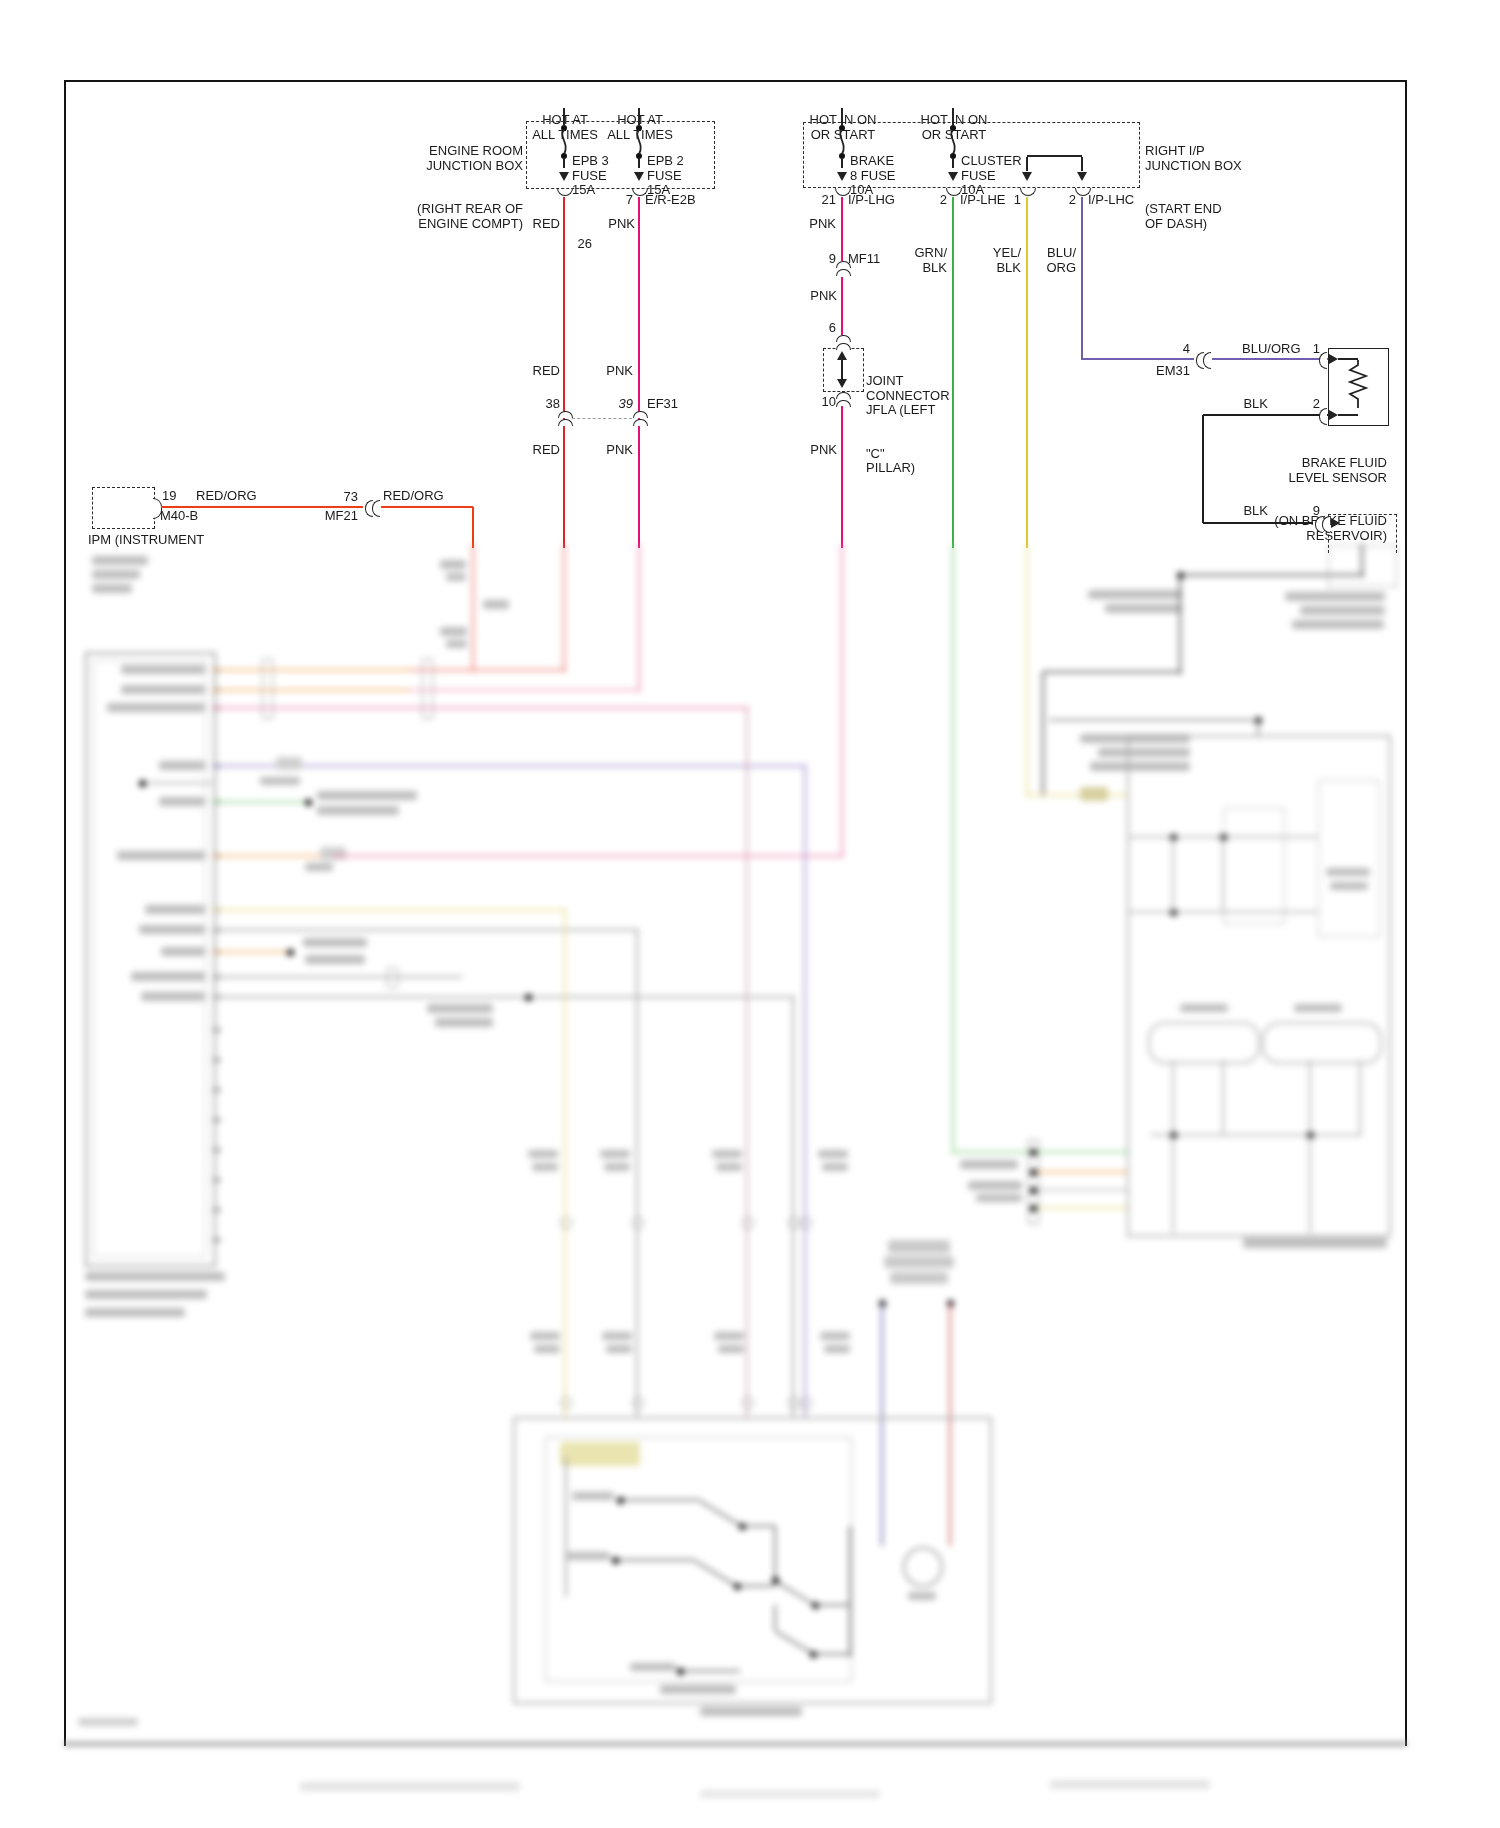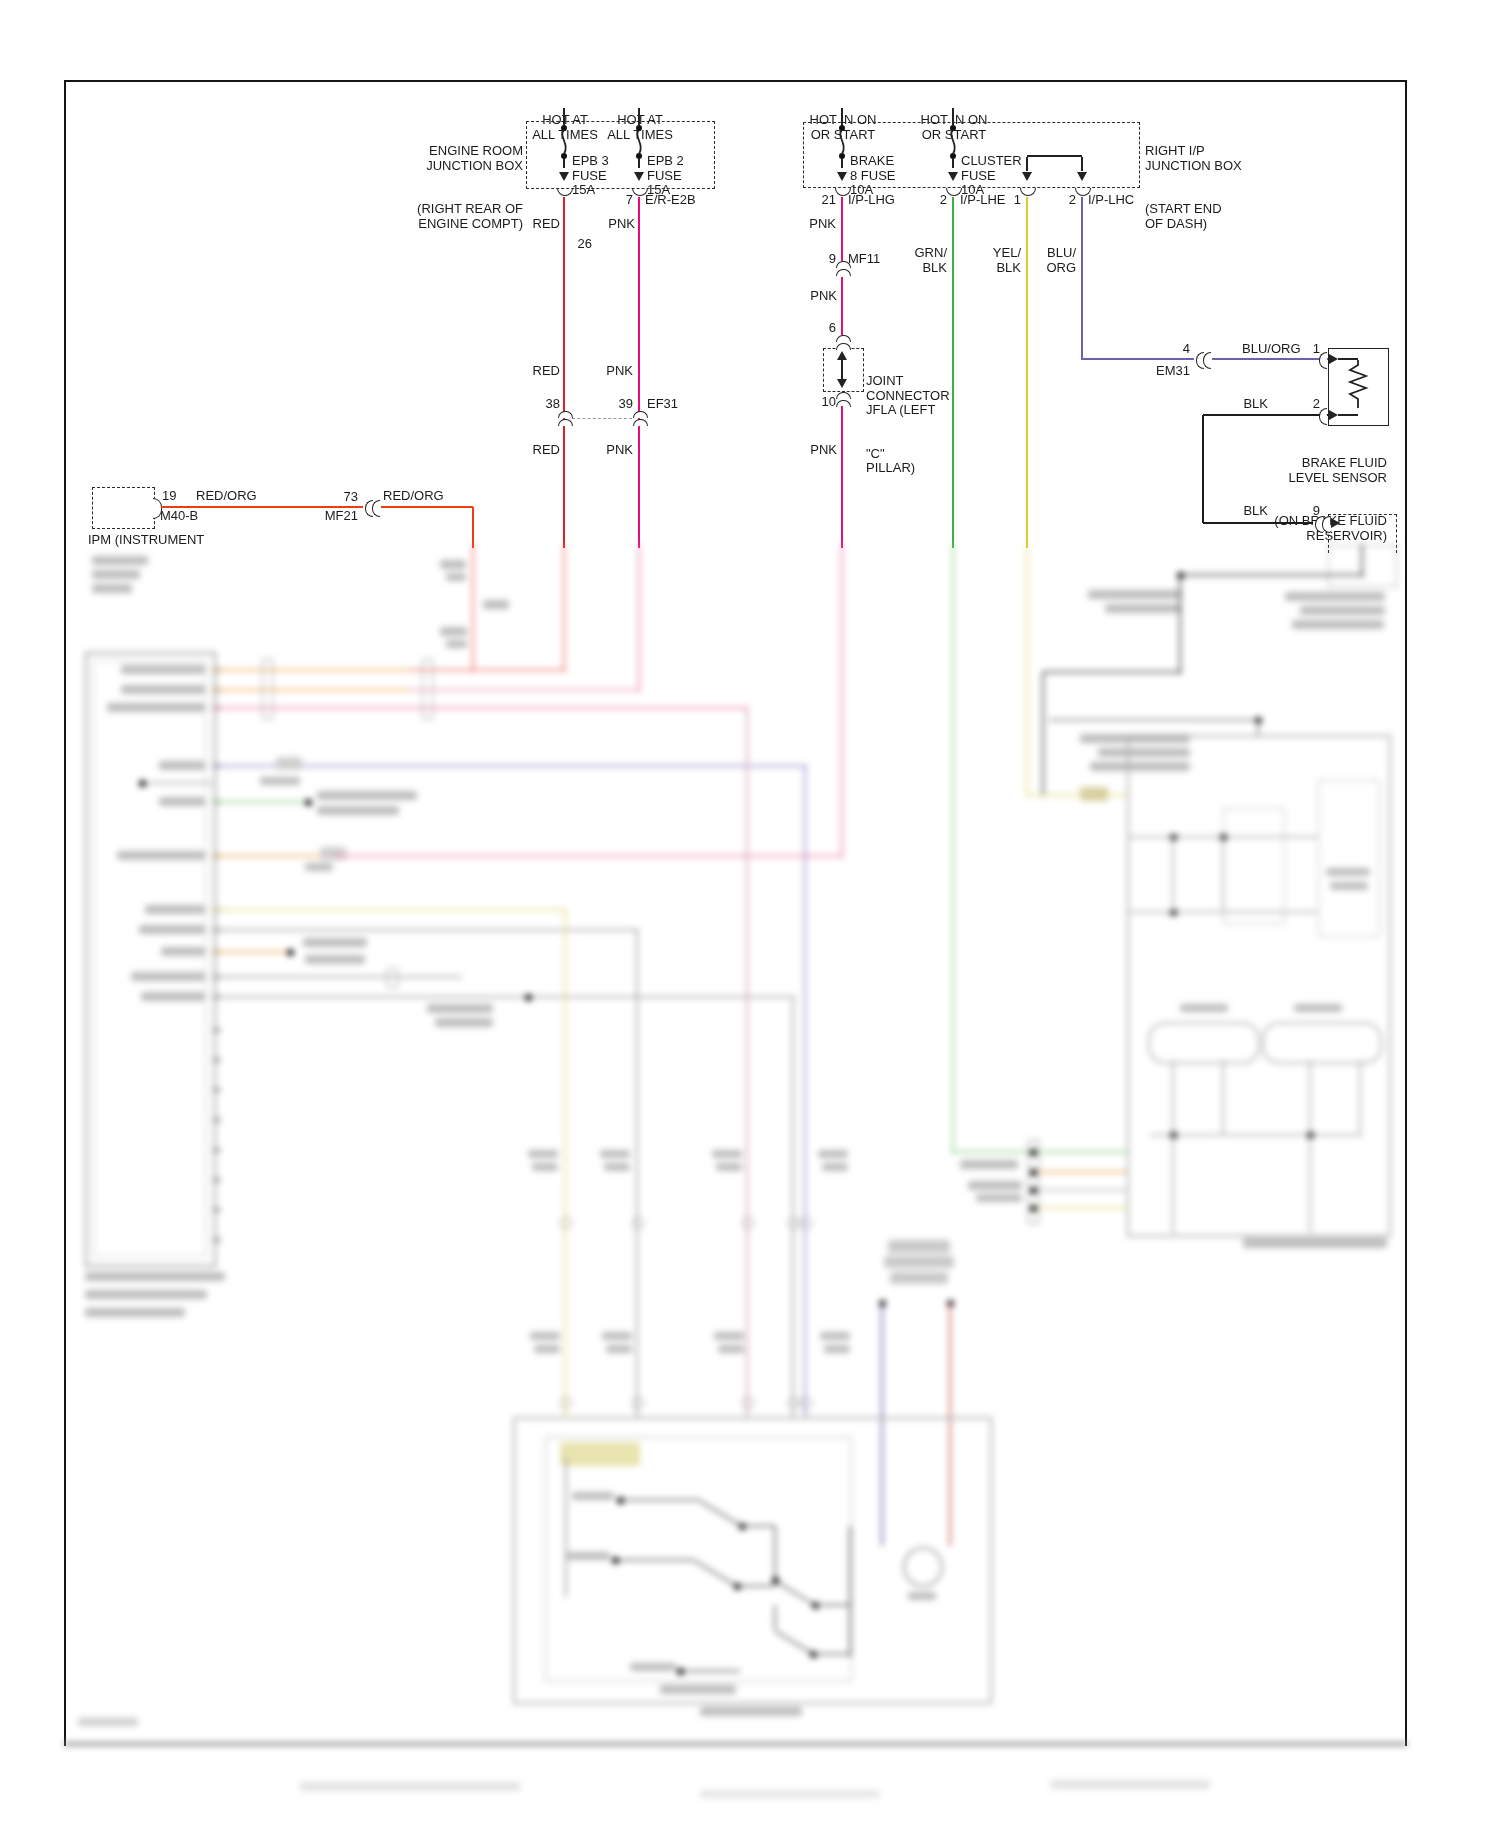--- a/index.html
+++ b/index.html
@@ -85,21 +85,21 @@
   <div class="lbl ra" style="right:664px;top:321px;width:40px;">6</div>
   <div class="lbl" style="left:866px;top:345px;">
     <div>JOINT</div><div>CONNECTOR</div><div>JFLA (LEFT</div>
     <div>"C"</div><div>PILLAR)</div></div>
   <div class="lbl ra" style="right:664px;top:395px;width:40px;">10</div>
   <div class="lbl ra" style="right:663px;top:443px;width:50px;">PNK</div>
 
   <div class="lbl ra" style="right:940px;top:364px;width:50px;">RED</div>
   <div class="lbl ra" style="right:867px;top:364px;width:50px;">PNK</div>
   <div class="lbl ra" style="right:940px;top:397px;width:40px;">38</div>
-  <div class="lbl ra" style="right:867px;top:397px;width:40px;">39</div>
+  <div class="lbl ra" style="right:867px;top:397px;width:40px;font-style:italic;">39</div>
   <div class="lbl" style="left:647px;top:397px;">EF31</div>
   <div class="lbl ra" style="right:940px;top:443px;width:50px;">RED</div>
   <div class="lbl ra" style="right:867px;top:443px;width:50px;">PNK</div>
 
   <div class="lbl" style="left:162px;top:489px;">19</div>
   <div class="lbl" style="left:160px;top:509px;">M40-B</div>
   <div class="lbl" style="left:196px;top:489px;">RED/ORG</div>
   <div class="lbl ra" style="right:1142px;top:490px;width:40px;">73</div>
   <div class="lbl ra" style="right:1142px;top:509px;width:60px;">MF21</div>
   <div class="lbl" style="left:383px;top:489px;">RED/ORG</div>

